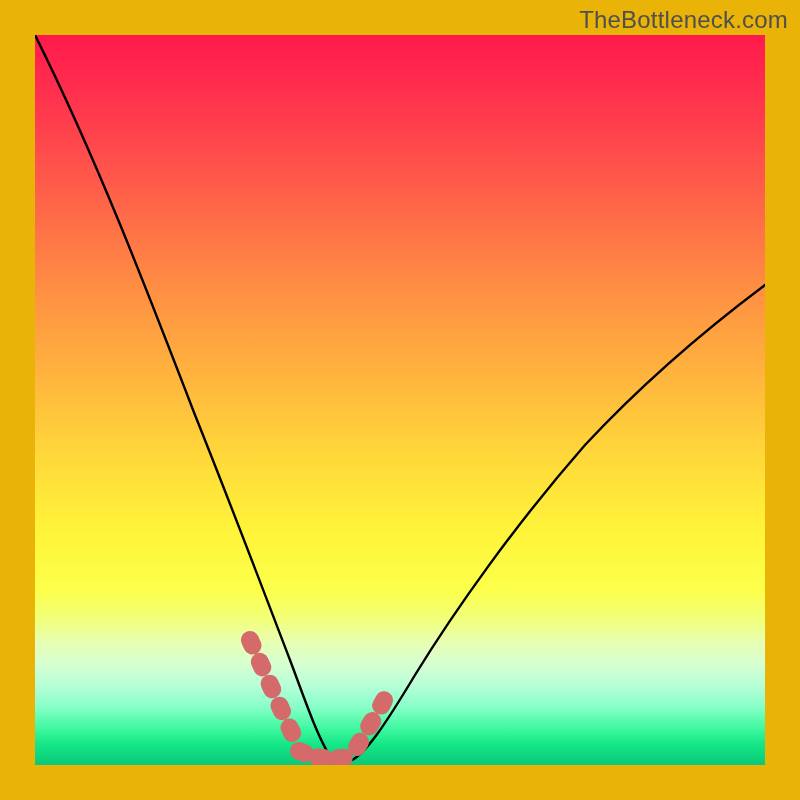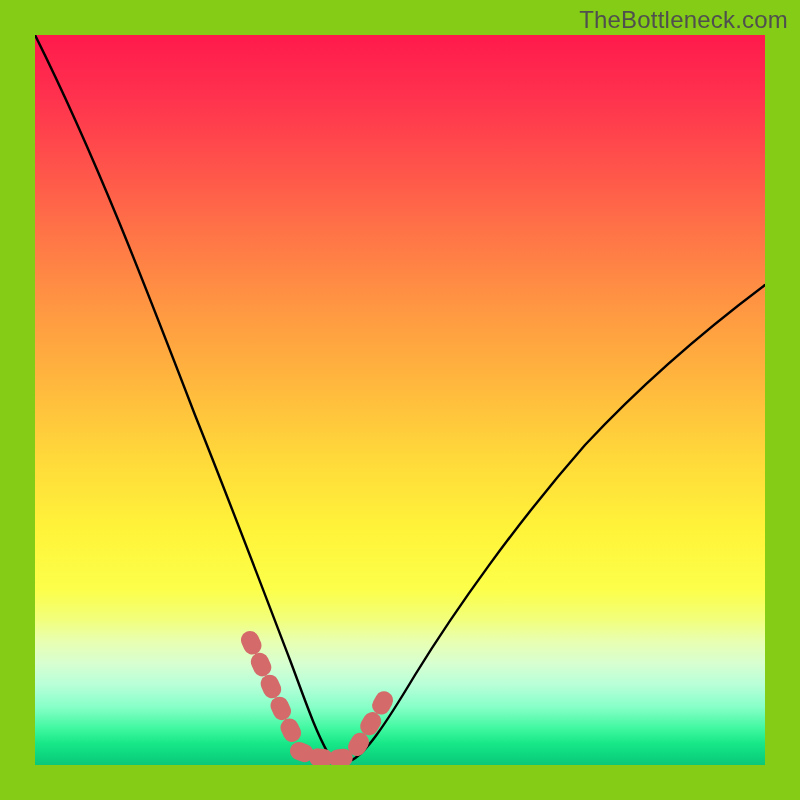--- a/index.html
+++ b/index.html
@@ -10,21 +10,21 @@
     background: #000000;
     overflow: hidden;
     font-family: Arial, Helvetica, sans-serif;
   }
   .frame {
     position: absolute;
     top: 0;
     left: 0;
     width: 800px;
     height: 800px;
-    background: #84cc16;
+    background: #eab308;
     text-align: right;
   }
   .plot-area {
     position: absolute;
     left: 35px;
     top: 35px;
     width: 730px;
     height: 730px;
     overflow: hidden;
   }

